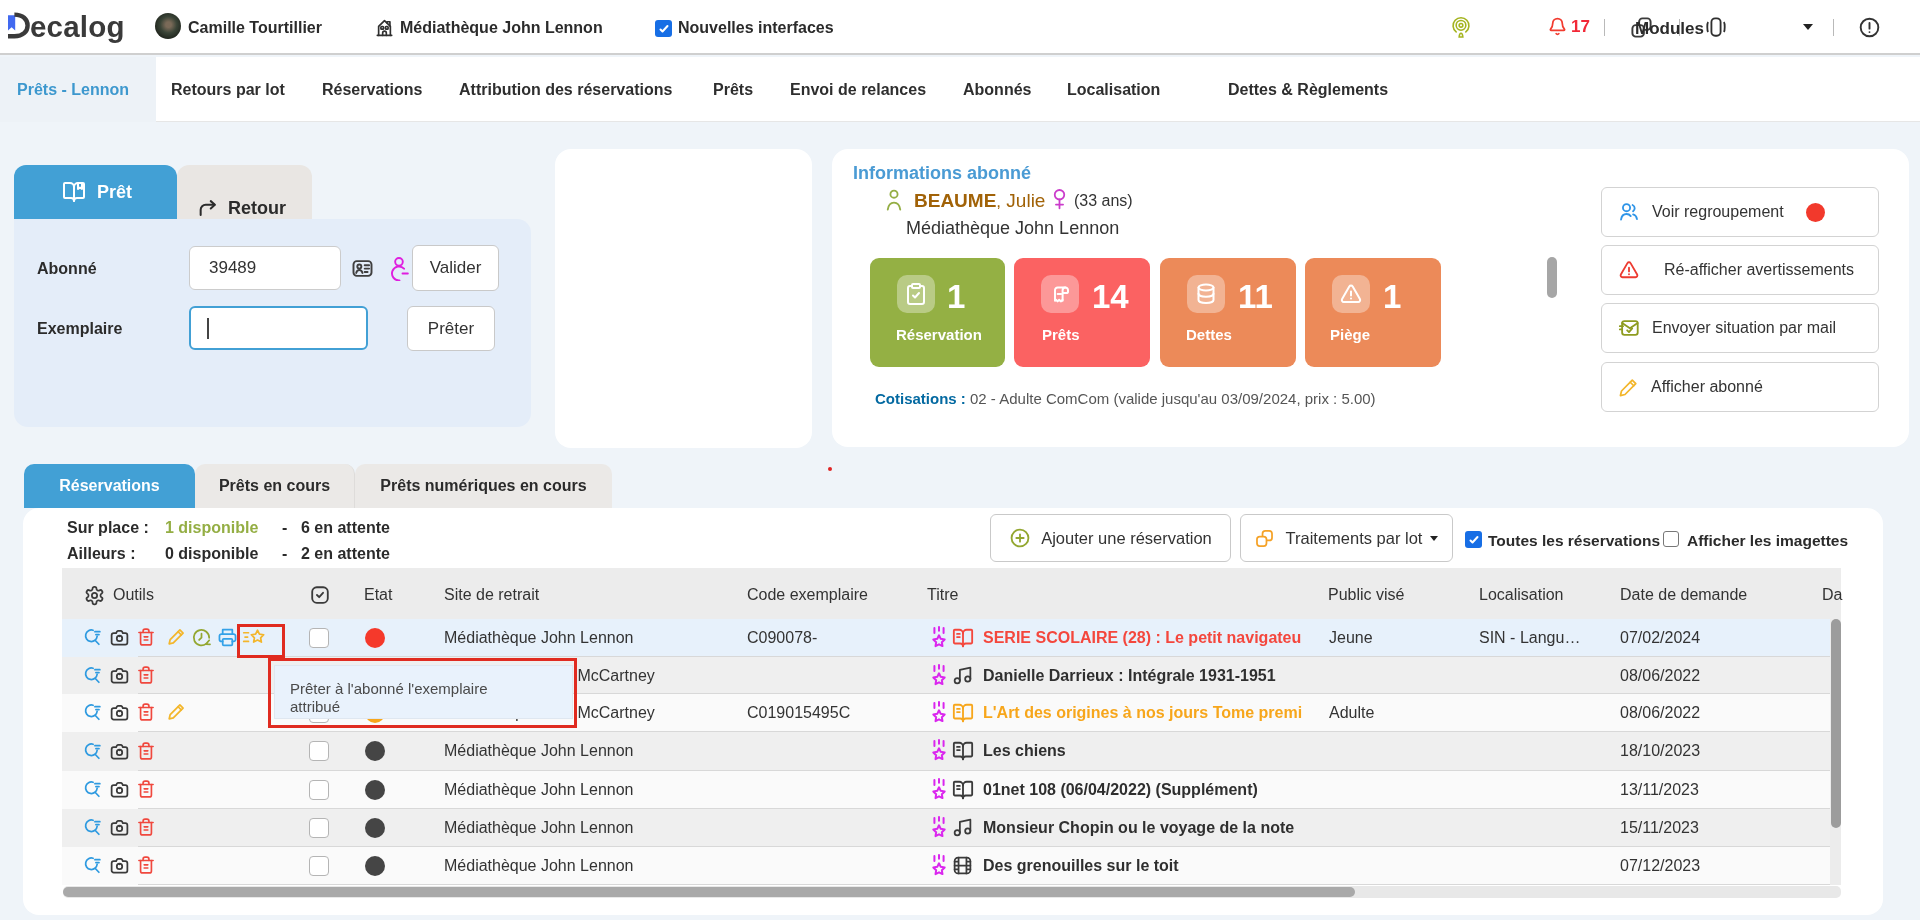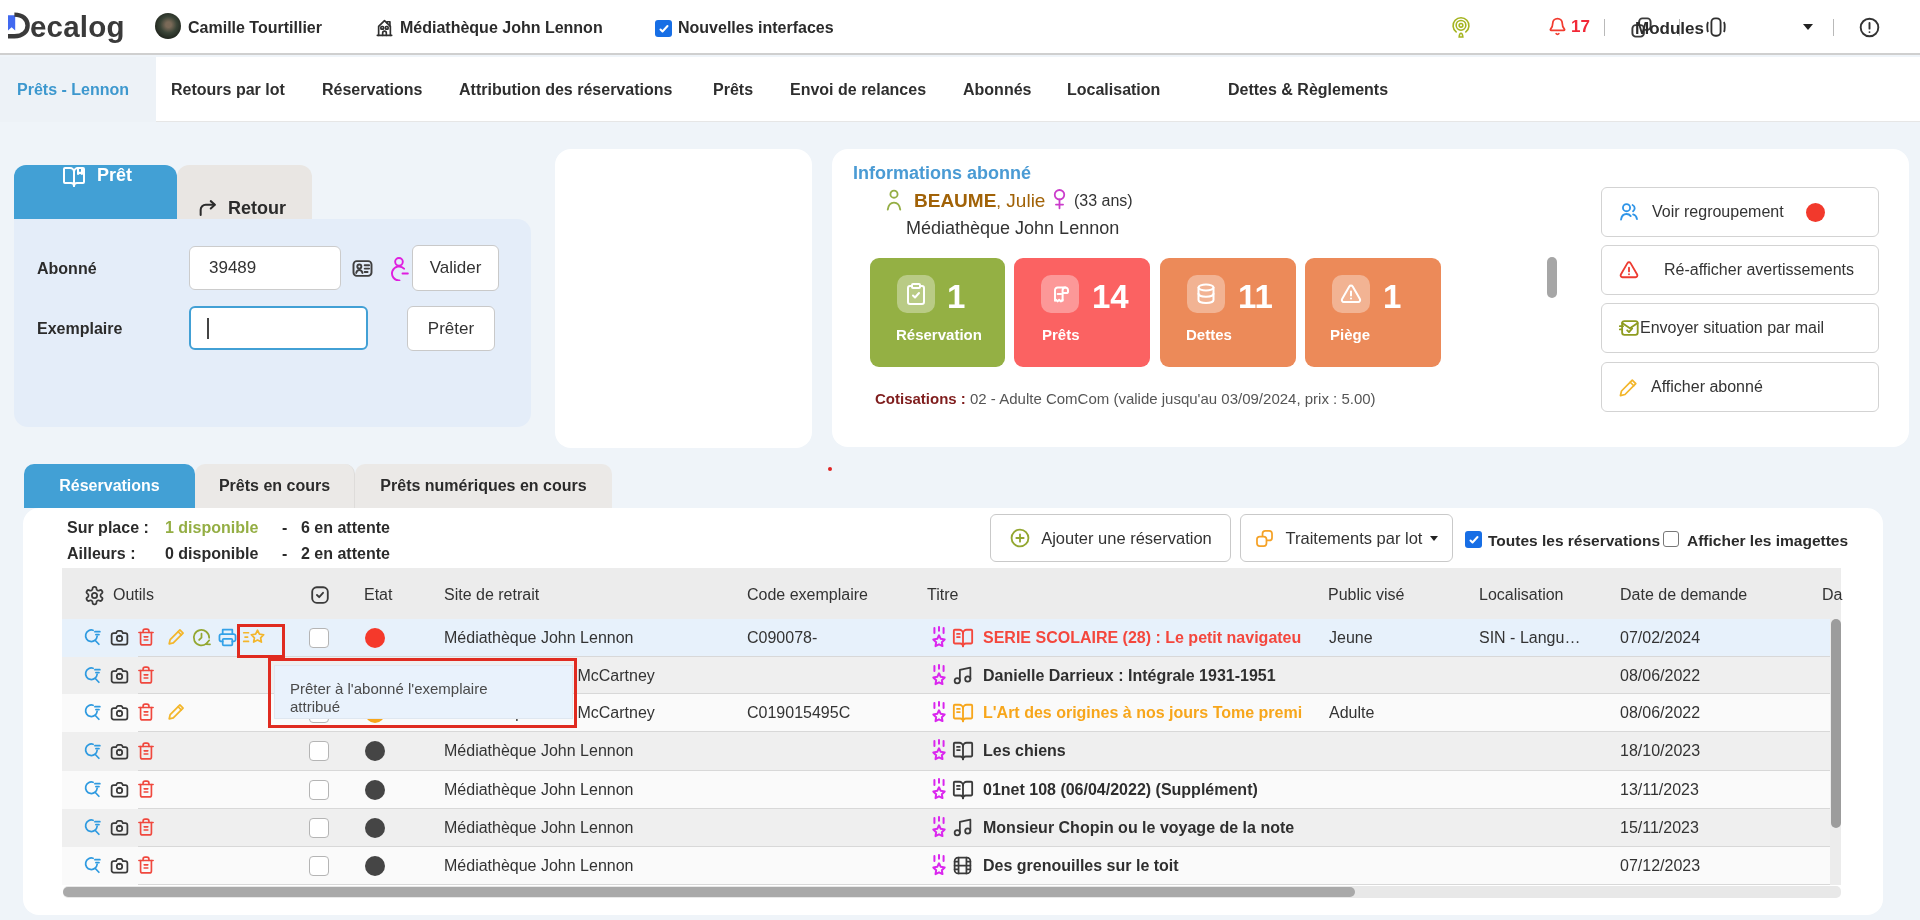--- a/index.html
+++ b/index.html
@@ -113,21 +113,21 @@
 <div class="abs nitem" style="left:17px;color:#3d98ce">Prêts - Lennon</div>
 <div class="abs nitem" style="left:171px">Retours par lot</div>
 <div class="abs nitem" style="left:322px">Réservations</div>
 <div class="abs nitem" style="left:459px">Attribution des réservations</div>
 <div class="abs nitem" style="left:713px">Prêts</div>
 <div class="abs nitem" style="left:790px">Envoi de relances</div>
 <div class="abs nitem" style="left:963px">Abonnés</div>
 <div class="abs nitem" style="left:1067px">Localisation</div>
 <div class="abs nitem" style="left:1228px">Dettes &amp; Règlements</div>
 
-<div class="abs tabPret" style="display:flex;align-items:flex-start">
+<div class="abs tabPret" style="display:flex;align-items:center">
   <svg style="margin-left:48px" width="24" height="24" viewBox="0 0 24 24" fill="none" stroke="#fff" stroke-width="2" stroke-linecap="round" stroke-linejoin="round">
       <path d="M12 7v14"></path>
       <path d="M3 18a1 1 0 0 1-1-1V4a1 1 0 0 1 1-1h5a4 4 0 0 1 4 4 4 4 0 0 1 4-4h5a1 1 0 0 1 1 1v13a1 1 0 0 1-1 1h-6a3 3 0 0 0-3 3 3 3 0 0 0-3-3z"></path>
       <path d="M16 3v6l2-1.5L20 9V3"></path>
     </svg>
   <span style="margin-left:11px">Prêt</span>
 </div>
 <div class="abs tabRet" style="display:flex;align-items:flex-end">
   <svg style="margin-left:20px" width="22" height="22" viewBox="0 0 24 24" fill="none" stroke="#2b2b2b" stroke-width="2.2" stroke-linecap="round" stroke-linejoin="round">
       <path d="m15 4.5 4.5 4L15 12.5"></path>
@@ -215,21 +215,21 @@
 <div class="abs scard" style="left:1305px;top:258px;width:136px;height:109px;background:#ec8a59">
   <div class="sbox" style="position:absolute;left:27px;top:17px">
     <svg width="24" height="24" viewBox="0 0 24 24" fill="none" stroke="#fff" stroke-width="2" stroke-linecap="round" stroke-linejoin="round">
         <path d="M10.3 4.5 3.1 16.9a2 2 0 0 0 1.7 3h14.4a2 2 0 0 0 1.7-3L13.7 4.5a2 2 0 0 0-3.4 0z"></path>
         <path d="M12 9.5v4M12 16.6h.01"></path>
       </svg>
   </div>
   <div class="snum" style="position:absolute;left:78px;top:20px">1</div>
   <div class="slab" style="position:absolute;left:25px;top:68px">Piège</div>
 </div>
-<div class="abs" style="left:875px;top:390px;font-size:15px;color:#555"><b style="color:#7f1d1d">Cotisations :</b> 02 - Adulte ComCom (valide jusqu'au 03/09/2024, prix : 5.00)</div>
+<div class="abs" style="left:875px;top:390px;font-size:15px;color:#555"><b style="color:#0369a1">Cotisations :</b> 02 - Adulte ComCom (valide jusqu'au 03/09/2024, prix : 5.00)</div>
 <div class="abs" style="left:1547px;top:257px;width:10px;height:41px;background:#a6a6a6;border-radius:5px"></div>
 
 <div class="abs rbtn" style="left:1601px;top:187px">
   <svg style="margin-left:16px" width="22" height="22" viewBox="0 0 24 24" fill="none" stroke="#2f95e8" stroke-width="2" stroke-linecap="round">
       <circle cx="9.3" cy="7.3" r="3.9"></circle>
       <path d="M3.3 20.2c.6-4 2.9-6 6-6 1.9 0 3.5.8 4.6 2.3"></path>
       <path d="M15.9 4.4a3.9 3.9 0 0 1 2.3 3.6c0 1.4-.7 2.6-1.8 3.3"></path>
       <path d="M16.5 14.6c2.3.6 3.8 2.4 4.2 5.2"></path>
     </svg>
   <span style="margin-left:12px">Voir regroupement</span>
@@ -242,21 +242,21 @@
     </svg>
   <span style="margin-left:24px">Ré-afficher avertissements</span>
 </div>
 <div class="abs rbtn" style="left:1601px;top:303px">
   <svg style="margin-left:16px" width="22" height="22" viewBox="0 0 24 24" fill="none" stroke="#8e9c20" stroke-width="2" stroke-linecap="round" stroke-linejoin="round">
       <rect x="4.5" y="4.5" width="17" height="15" rx="2.5"></rect>
       <path d="m4.5 7.5 8.5 5.8 8.5-5.8" transform="translate(0,-1)"></path>
       <path d="M2 10h3.5M2 13.5h2.2"></path>
       <path d="m10 14.5 2 2 3.5-4"></path>
     </svg>
-  <span style="">Envoyer situation par mail</span>
+  <span style="margin-left:12px">Envoyer situation par mail</span>
 </div>
 <div class="abs rbtn" style="left:1601px;top:362px">
   <svg style="margin-left:16px" width="21" height="21" viewBox="0 0 24 24" fill="none" stroke="#f3b62b" stroke-width="2" stroke-linecap="round" stroke-linejoin="round">
       <path d="m16.3 3.7 4 4L8 20 2.8 21.2 4 16 16.3 3.7z"></path>
       <path d="m14 6 4 4"></path>
     </svg>
   <span style="margin-left:12px">Afficher abonné</span>
 </div>
 
 <div class="abs btab" style="left:24px;width:171px;background:#42a0d5;color:#fff">Réservations</div>

